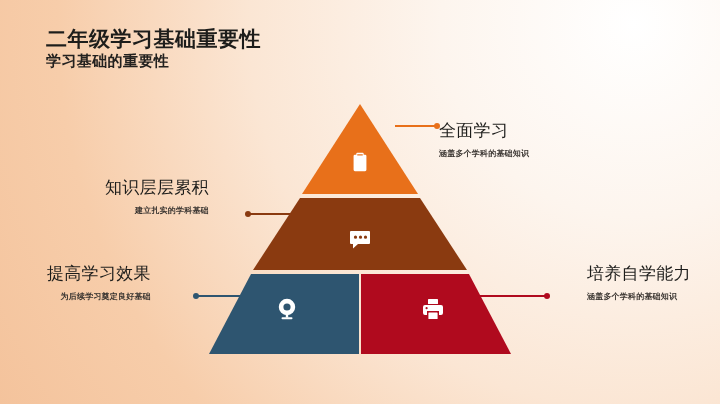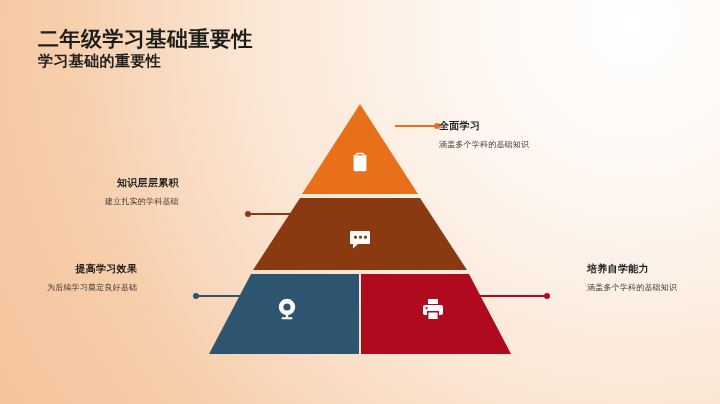--- a/index.html
+++ b/index.html
@@ -18,21 +18,21 @@
     width: 720px;
     height: 404px;
     background:
       radial-gradient(circle at 88% 6%, #ffffff 0%, #fdf5ee 26%, #fbe6d4 52%, #f7cdaa 78%, #f4c39c 100%);
     overflow: hidden;
   }
 
   
   #header {
     position: absolute;
-    left: 38px;
+    left: 46px;
     top: 26px;
     width: 430px;
   }
   #slide-title {
     font-size: 21px;
     font-weight: bold;
     color: #1d1d1b;
     letter-spacing: 0.5px;
     line-height: 1.25;
     white-space: nowrap;
@@ -63,32 +63,33 @@
     justify-content: center;
   }
   #icon-top    { left: 143px; top: 46px;  width: 24px; height: 24px; }
   #icon-middle { left: 142px; top: 122px; width: 26px; height: 26px; }
   #icon-bl     { left:  69px; top: 192px; width: 26px; height: 26px; }
   #icon-br     { left: 215px; top: 192px; width: 26px; height: 26px; }
 
   
   .callout { position: absolute; }
   .callout-title {
-    font-size: 10px;
-    font-weight: bold;
+    font-size: 17px;
+    font-weight: normal;
     color: #1d1d1b;
     letter-spacing: 0.3px;
     white-space: nowrap;
   }
   .callout-desc {
     margin-top: 6px;
     font-size: 8px;
     color: #3a3531;
     letter-spacing: 0.2px;
     white-space: nowrap;
+    font-weight: bold;
   }
 
   #callout-top        { left: 439px; top: 119px; }
   #callout-upper-left { left: 105px; top: 176px; text-align: right; }
   #callout-lower-left { left:  47px; top: 262px; text-align: right; }
   #callout-lower-right{ left: 549px; top: 262px; margin-left: 38px; }
 
   
   .connector { position: absolute; height: 1.5px; }
   .connector .dot {

